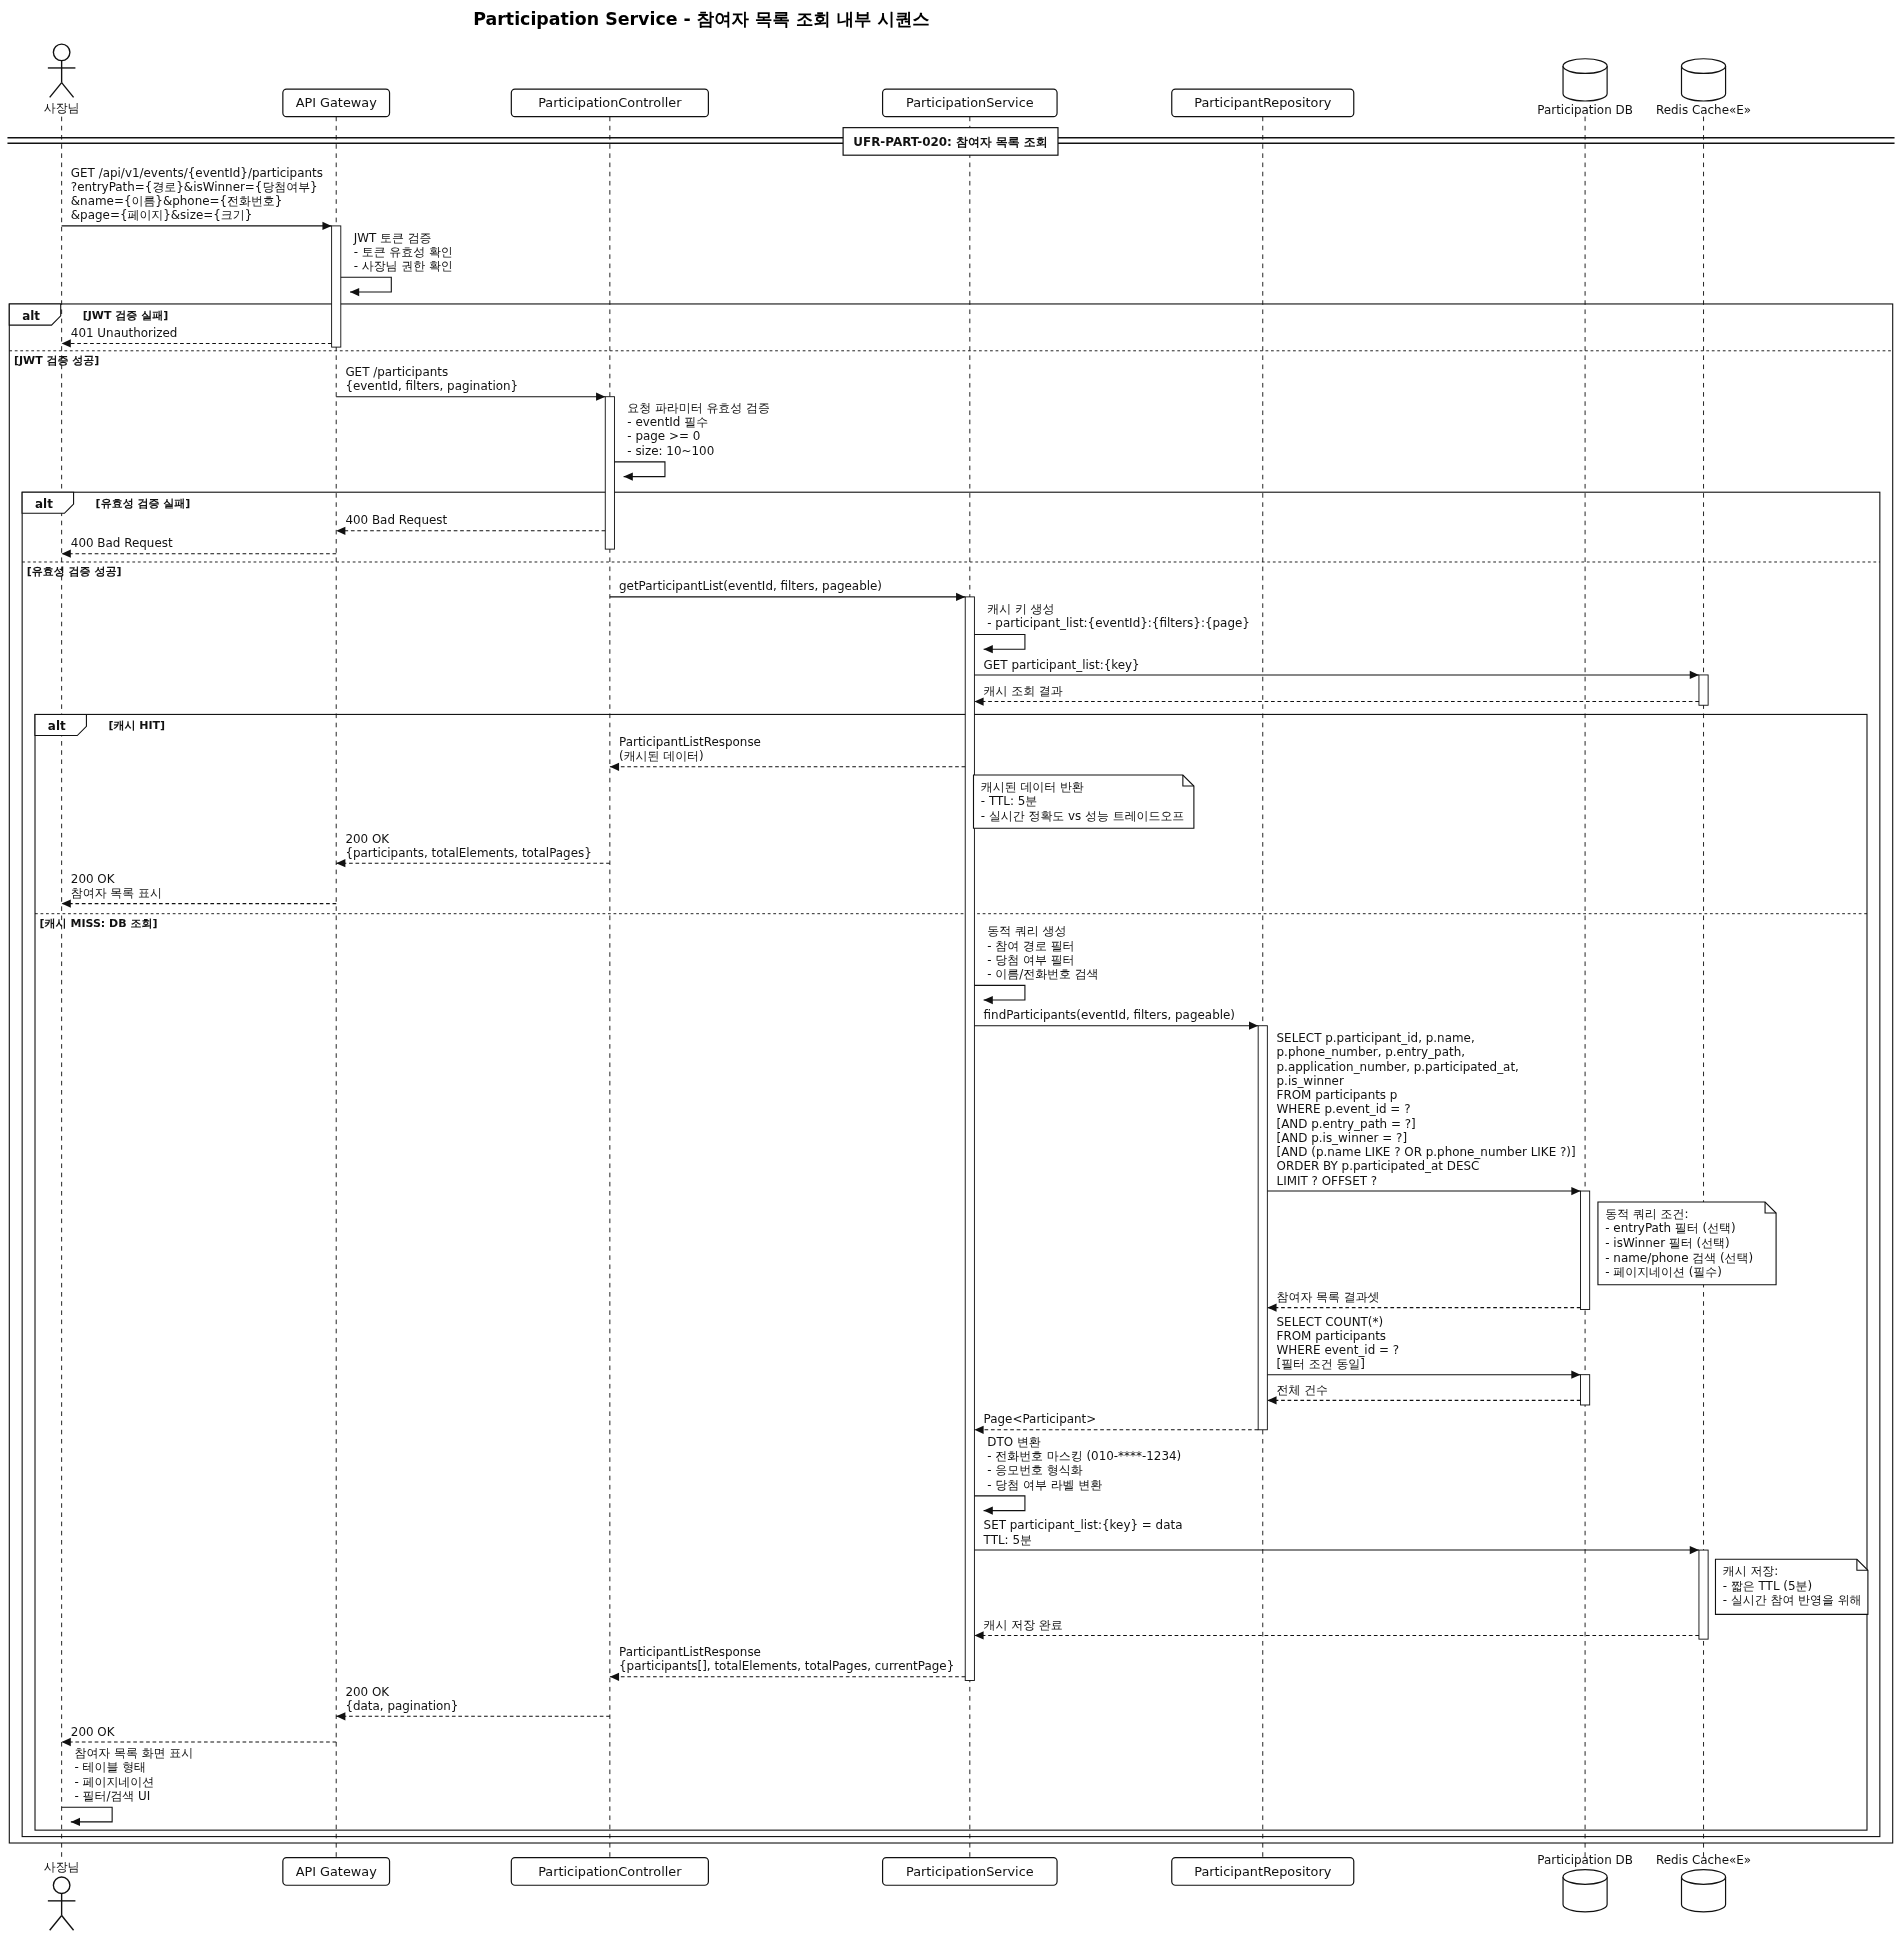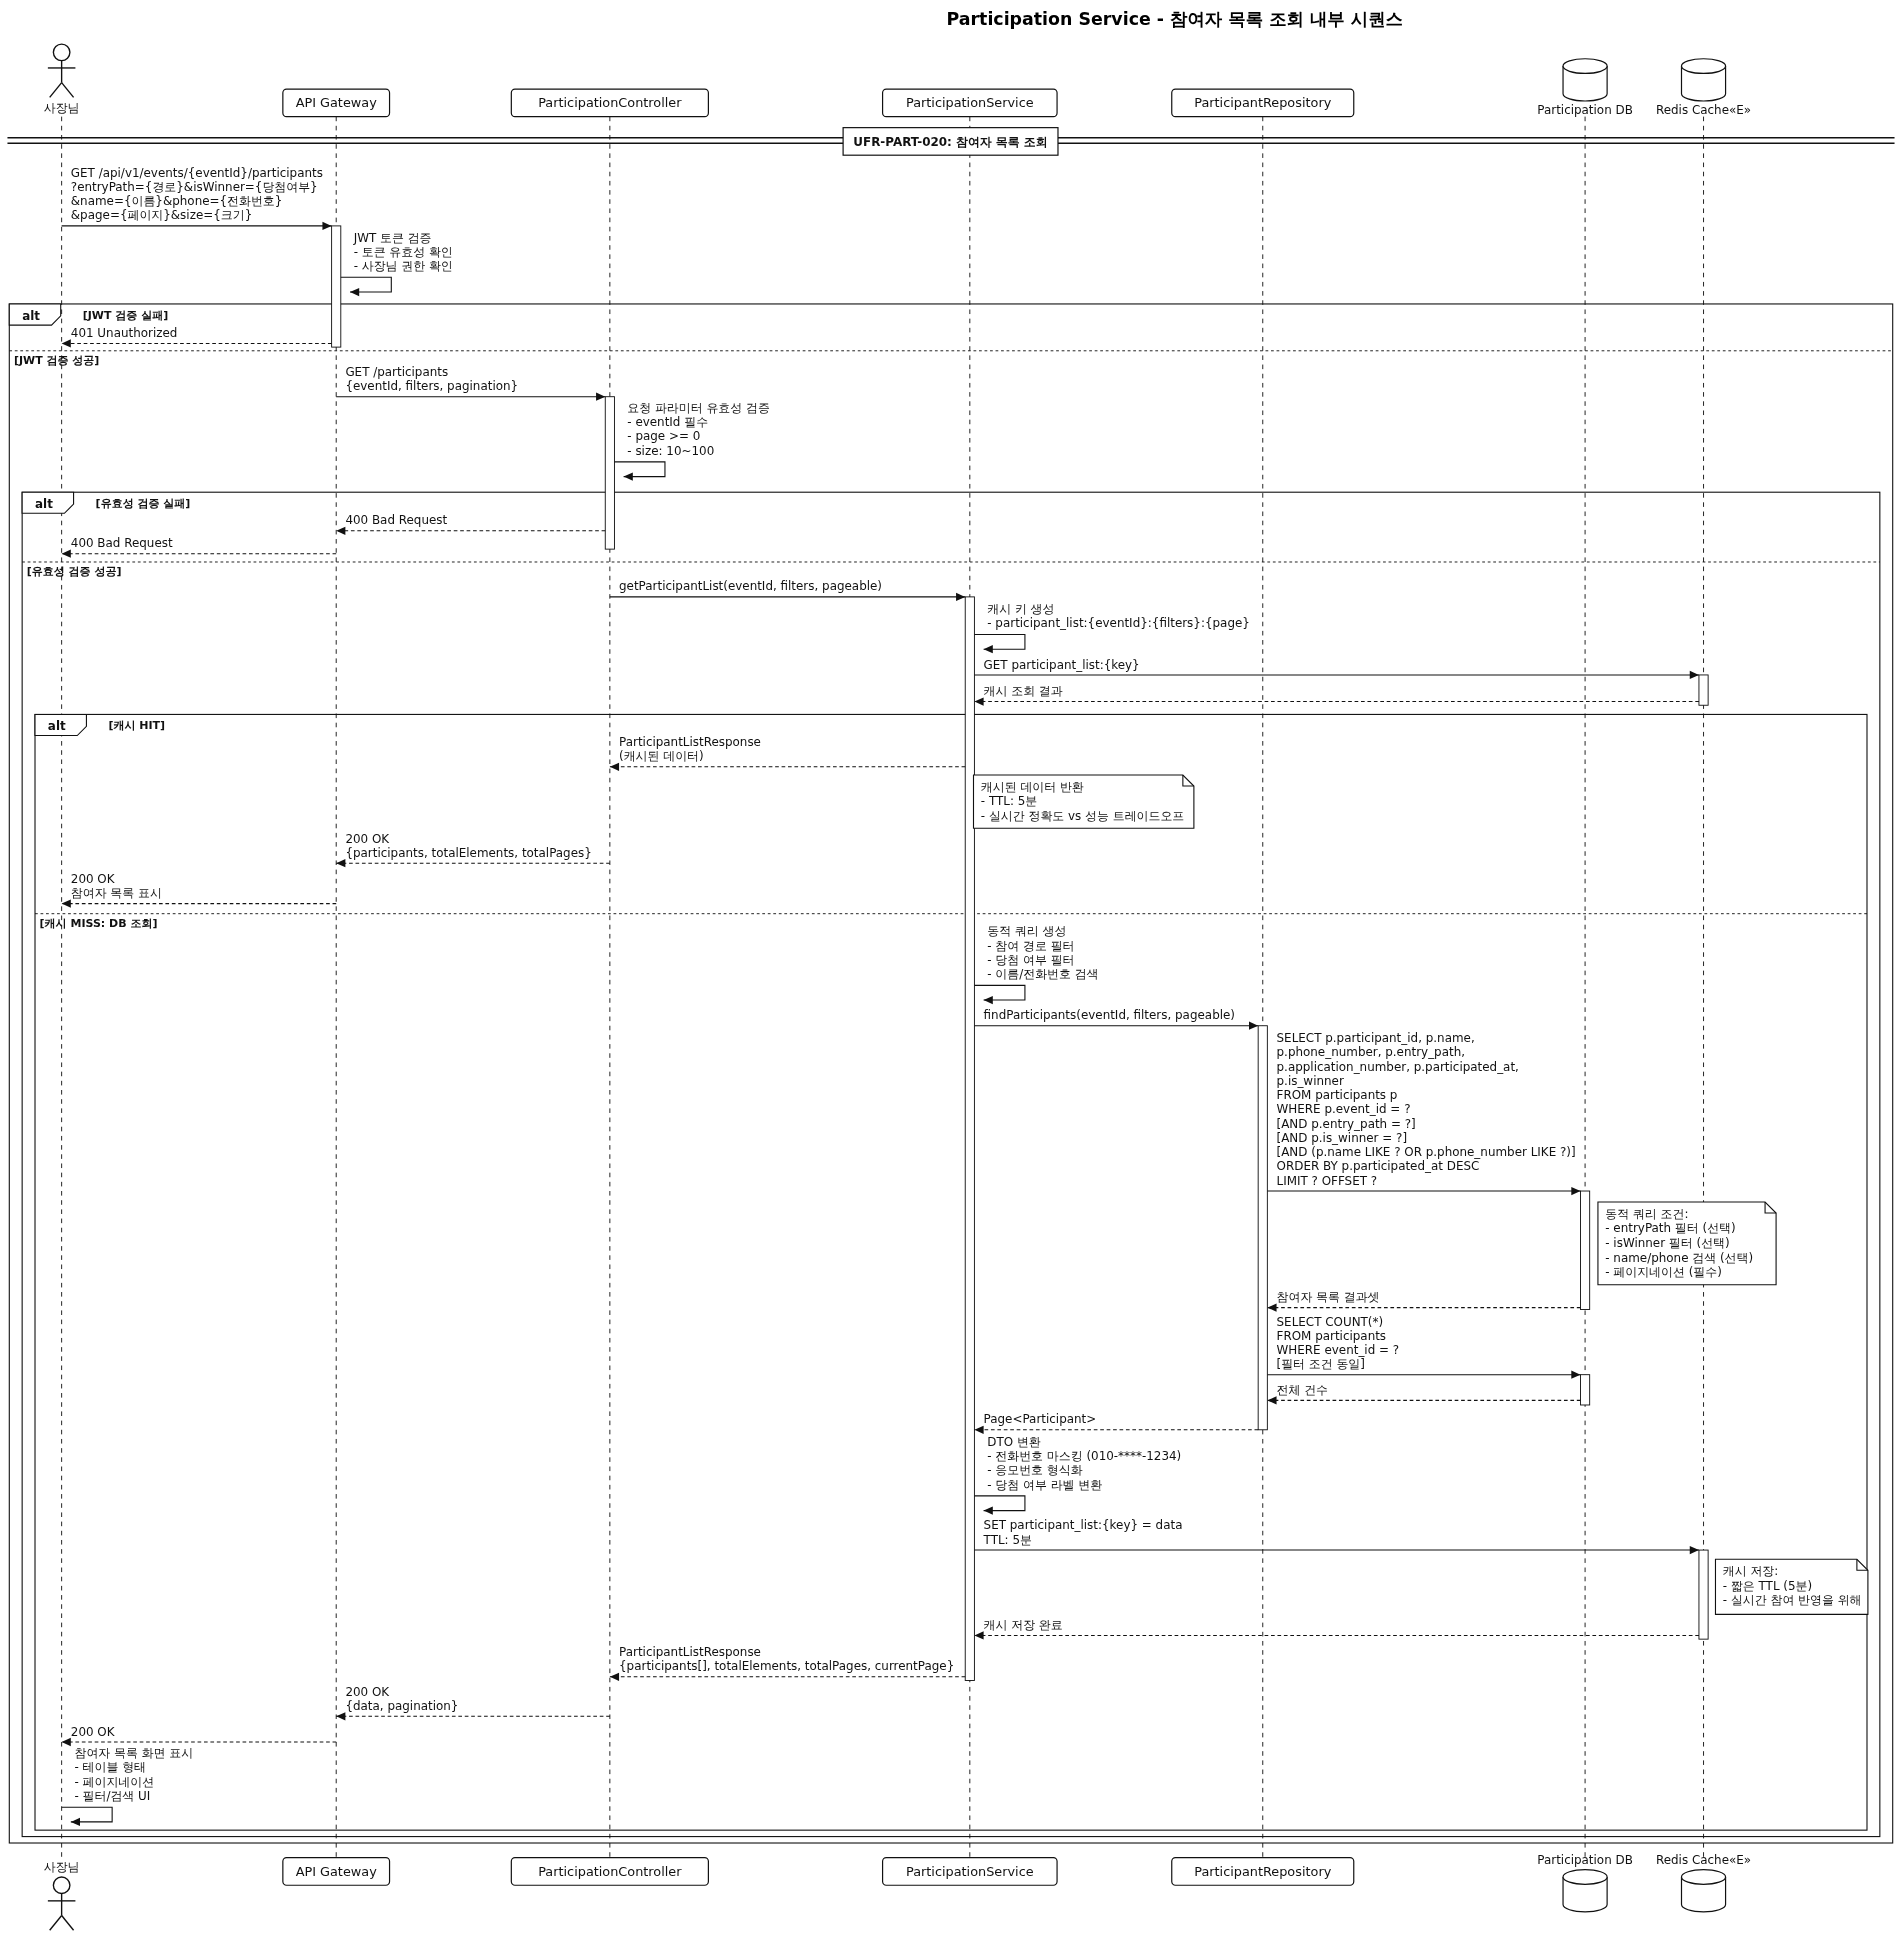--- a/index.html
+++ b/index.html
@@ -1,18 +1,18 @@
 <!DOCTYPE html>
 <html style="font-size:14.7px"><head>
 <meta charset="utf-8">
 <style>
   html,body{margin:0;padding:0;background:#ffffff;}
   #canvas{position:relative;width:1902px;height:1933px;background:#fff;overflow:hidden;
           font-family:"DejaVu Sans","Liberation Sans",sans-serif;}
-  #title{position:absolute;top:7.3px;left:0;width:1403px;text-align:right;
+  #title{position:absolute;top:7.3px;left:0;width:1403px;text-align:center;
          font-size:17.4px;font-weight:bold;color:#000;}
   svg text{font-family:"DejaVu Sans","Liberation Sans",sans-serif;fill:#111;}
 </style>
 </head>
 <body>
 
 <div id="canvas">
   <div id="title">Participation Service - 참여자 목록 조회 내부 시퀀스</div>
   <svg id="svg" width="1902" height="1933" viewBox="0 0 2071 2105">
       <line x1="67" y1="127" x2="67" y2="2023" stroke="#111" stroke-width="1" stroke-dasharray="5,5"></line>

